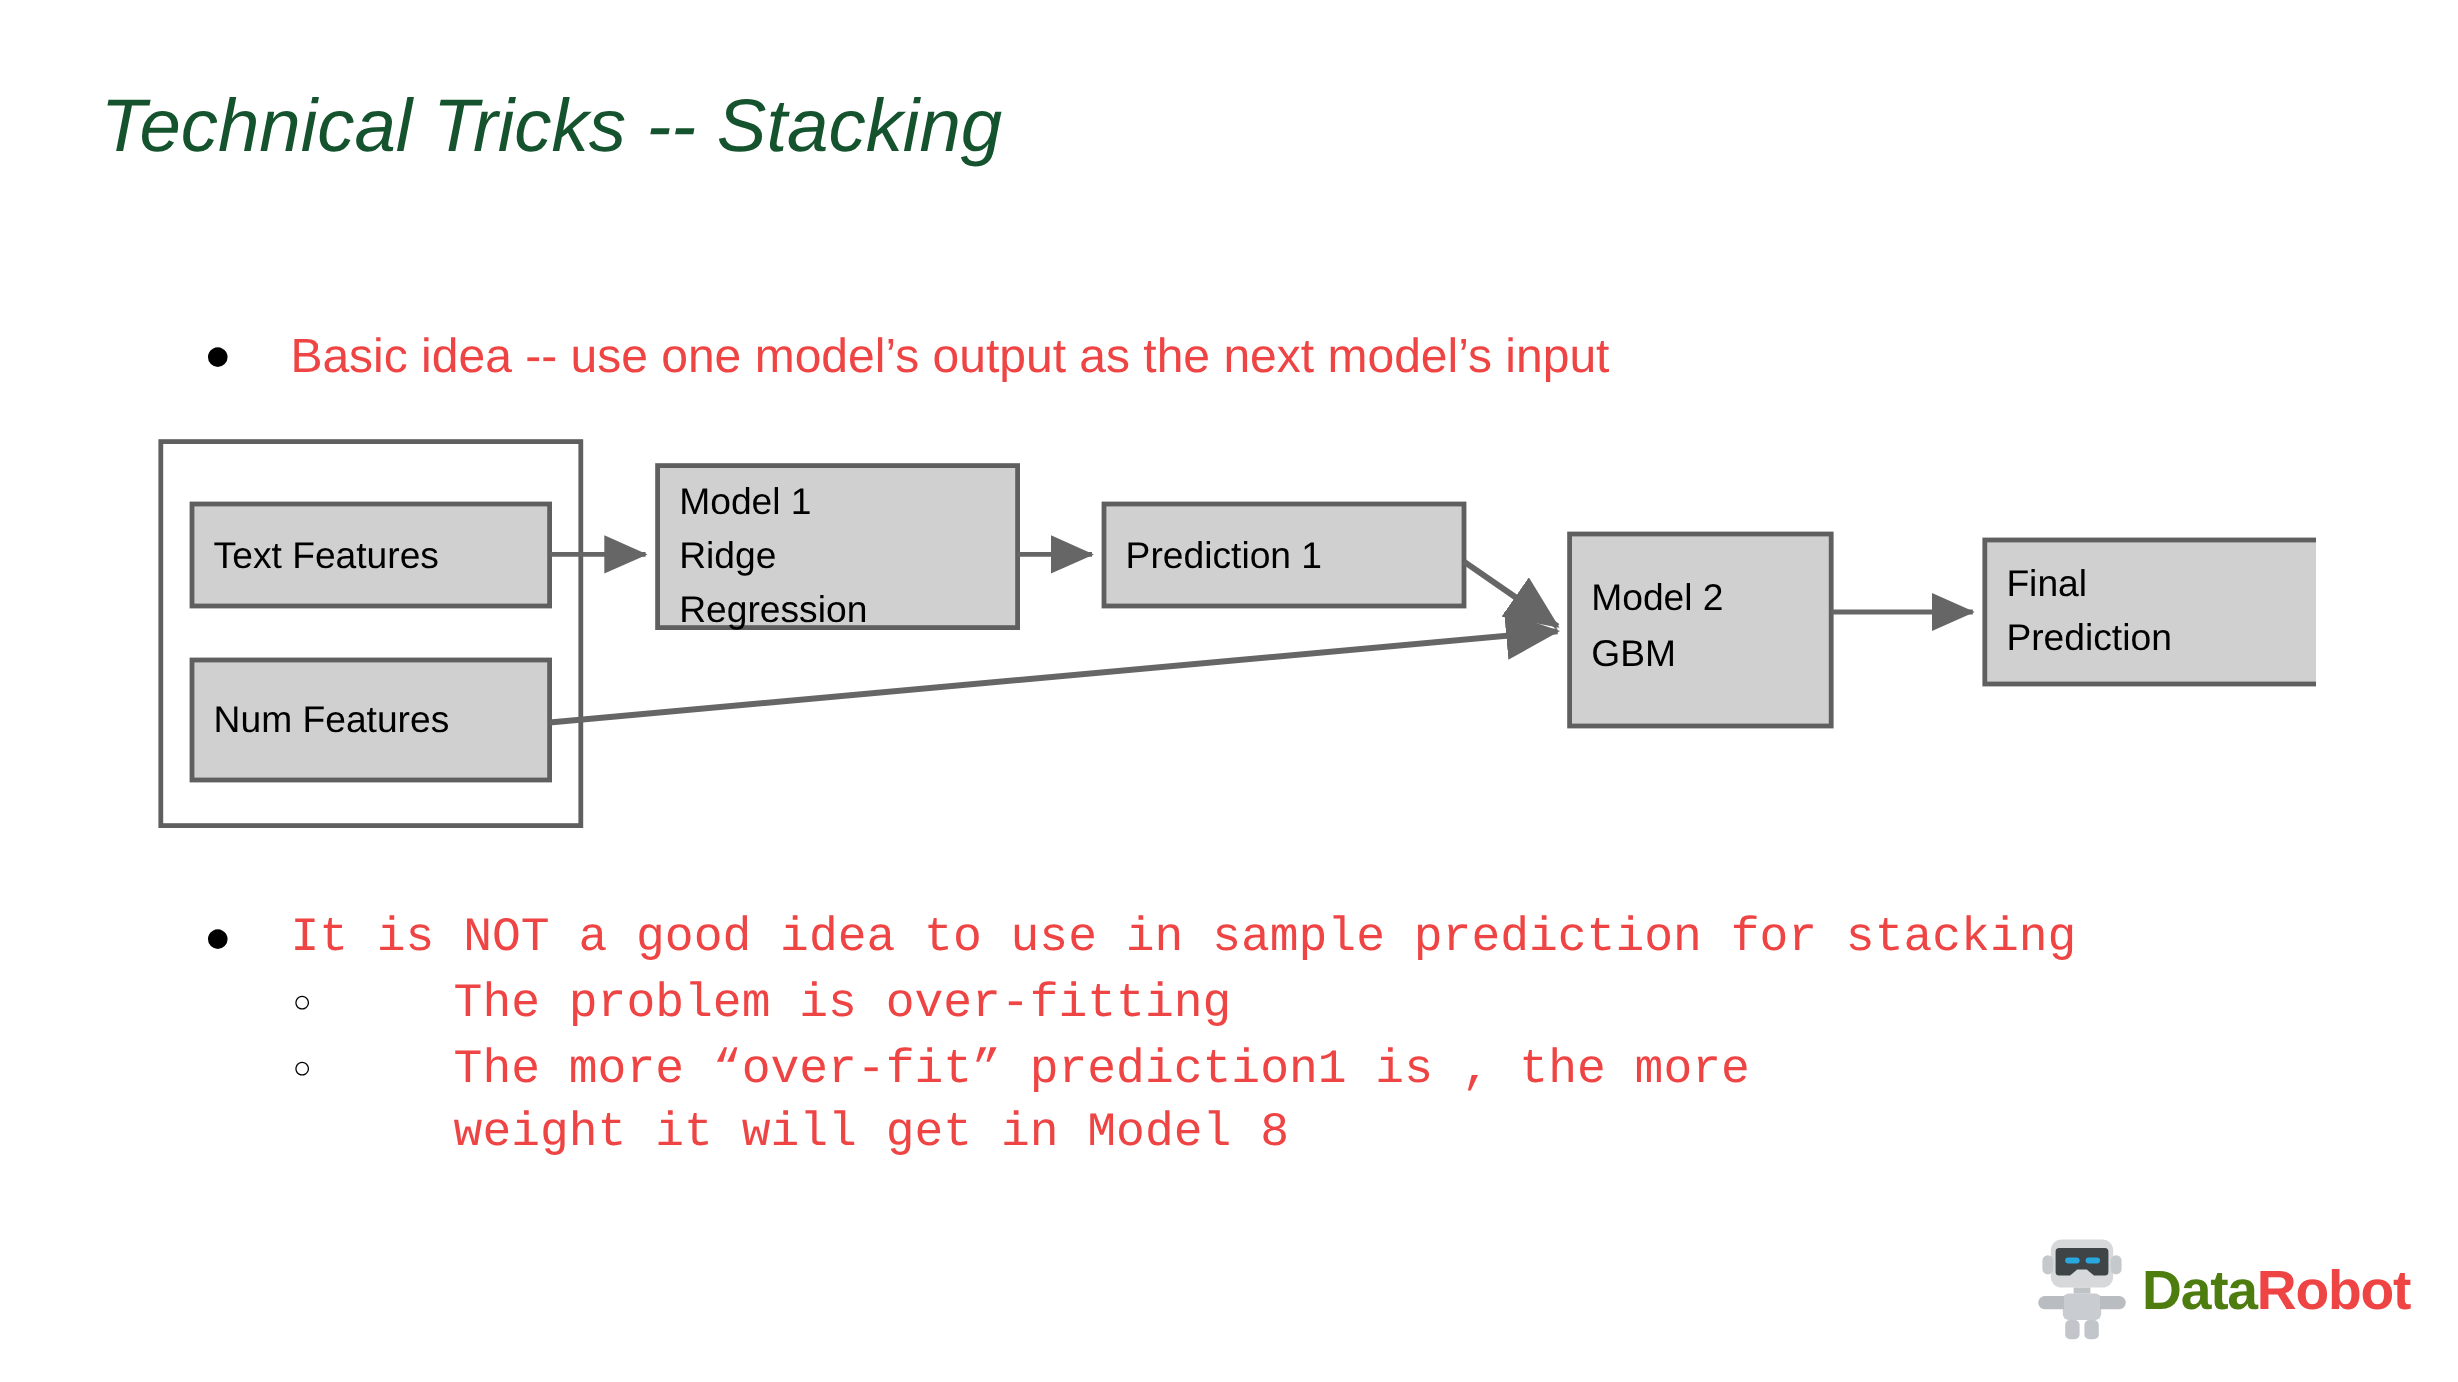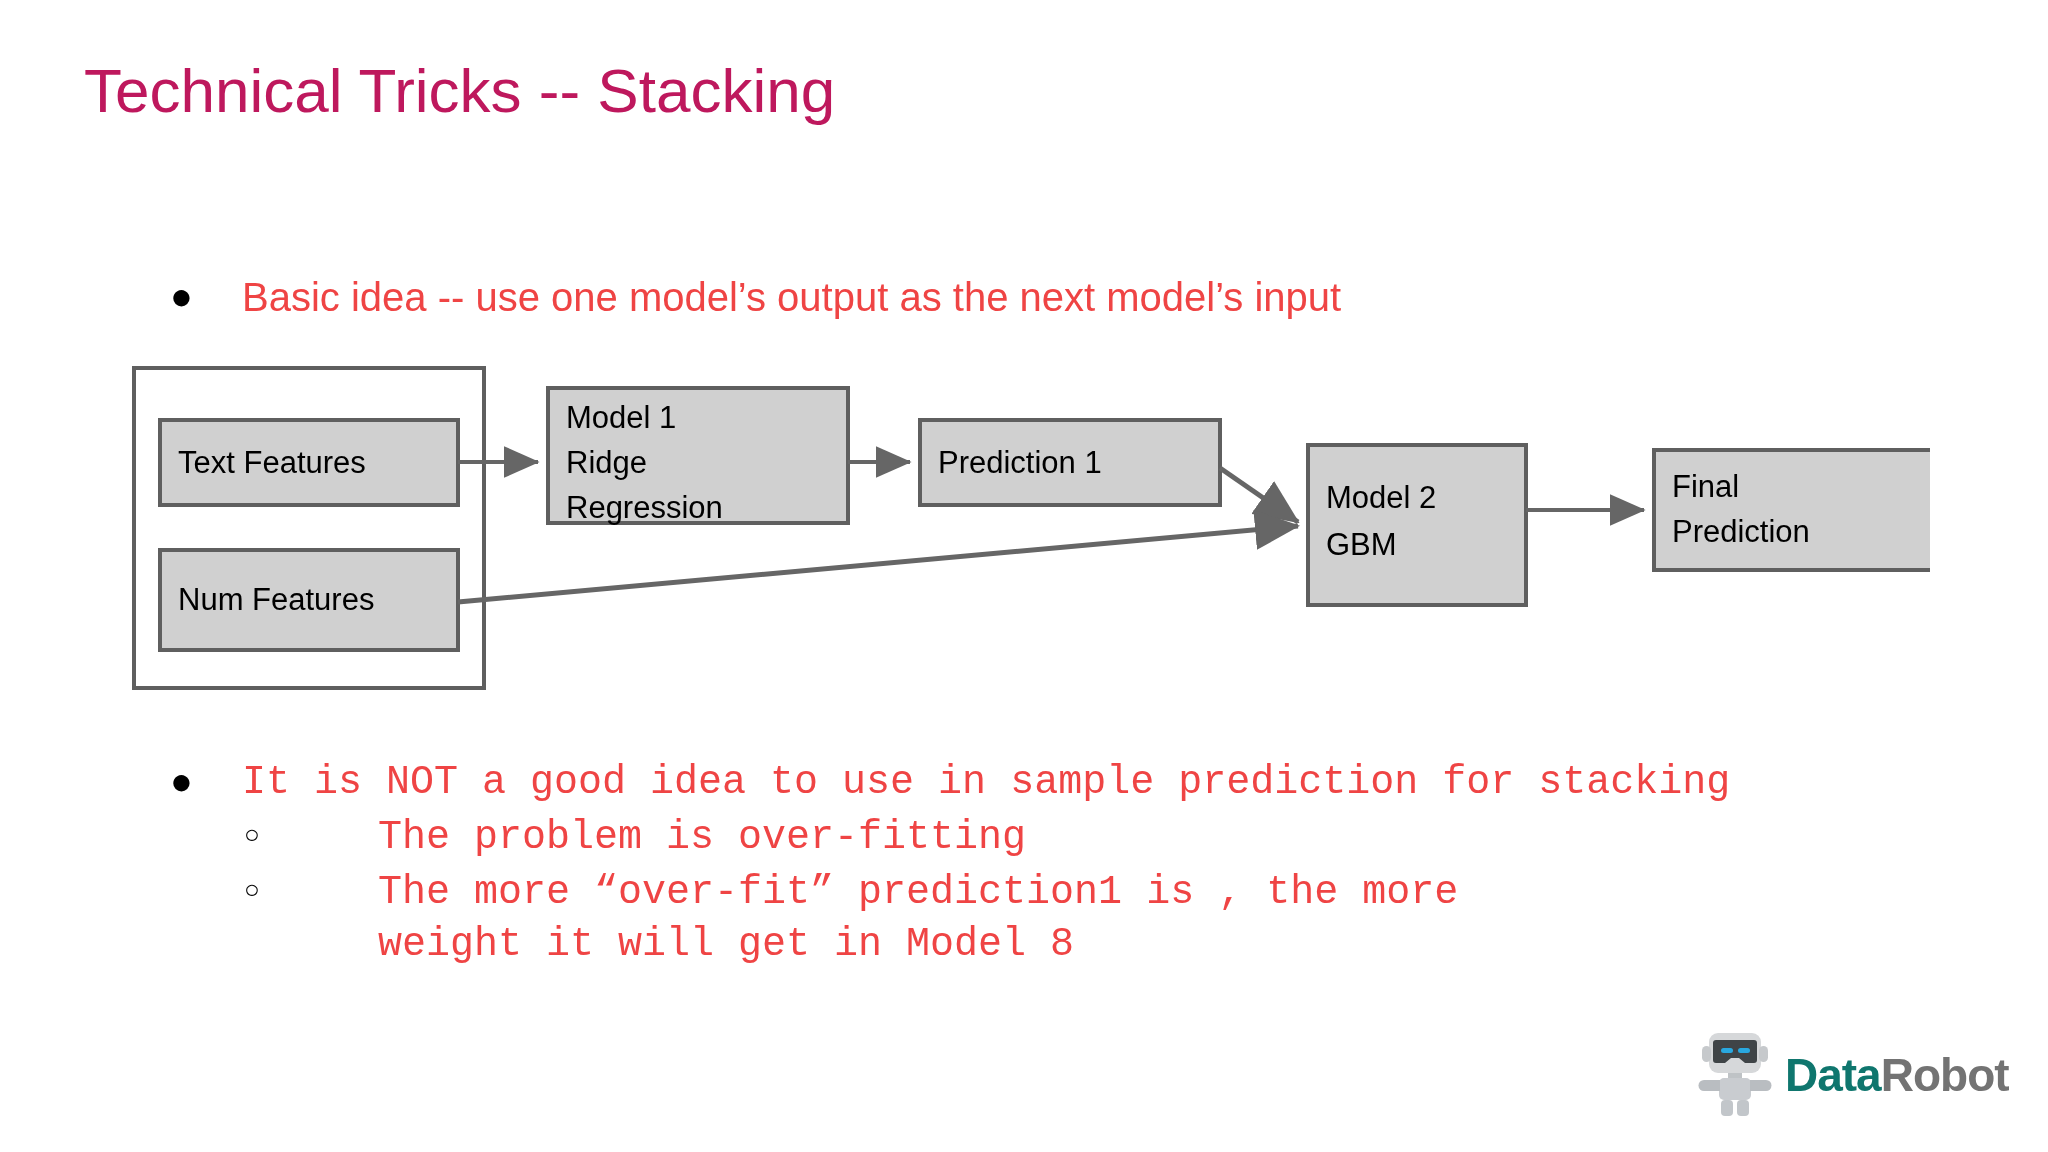--- a/index.html
+++ b/index.html
@@ -16,27 +16,28 @@
     width: 2048px;
     height: 1152px;
     background: #ffffff;
     overflow: hidden;
   }
 
   
   .slide-title {
     position: absolute;
     left: 84px;
-    top: 57px;
+    top: 72px;
     font-size: 62px;
     line-height: 1.1;
-    color: #be185d;
+    color: #14532d;
     font-weight: normal;
     letter-spacing: 0px;
     white-space: nowrap;
+    font-style: italic;
   }
 
   
   .bullet-block {
     position: absolute;
     color: #000000;
   }
   .bullet-row {
     display: flex;
     align-items: flex-start;
@@ -113,22 +114,22 @@
     width: 80px;
     height: 90px;
   }
   .logo-word {
     font-size: 46px;
     font-weight: bold;
     letter-spacing: -1px;
     margin-left: 10px;
     white-space: nowrap;
   }
-  .logo-data { color: #0f766e; }
-  .logo-robot { color: #737373; }
+  .logo-data { color: #4d7c0f; }
+  .logo-robot { color: #ef4444; }
 </style>
 </head>
 <body>
 
 <div class="slide">
 
   <div class="slide-title">Technical Tricks -- Stacking</div>
 
   <div class="bullet-block bullet-top">
     <div class="bullet-row">

